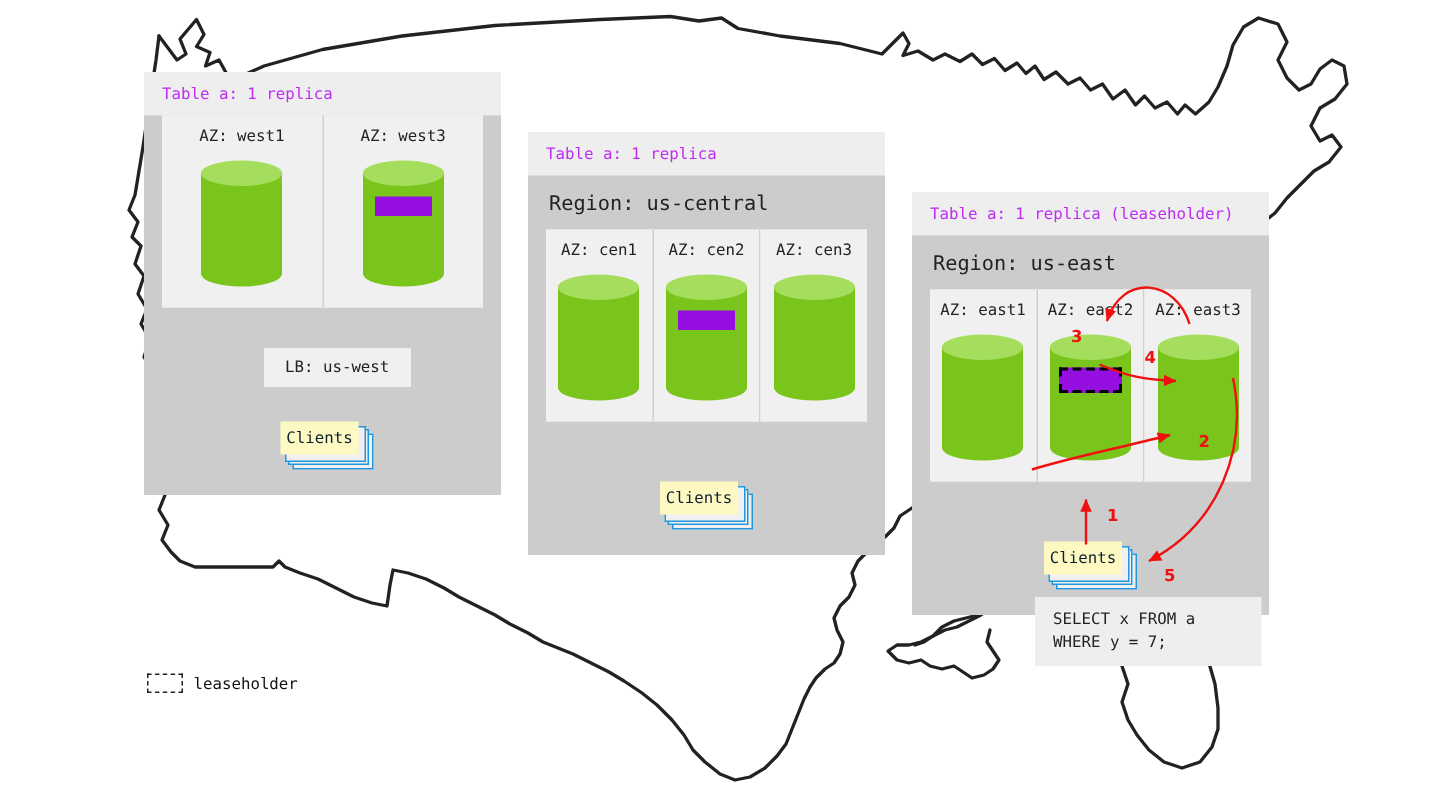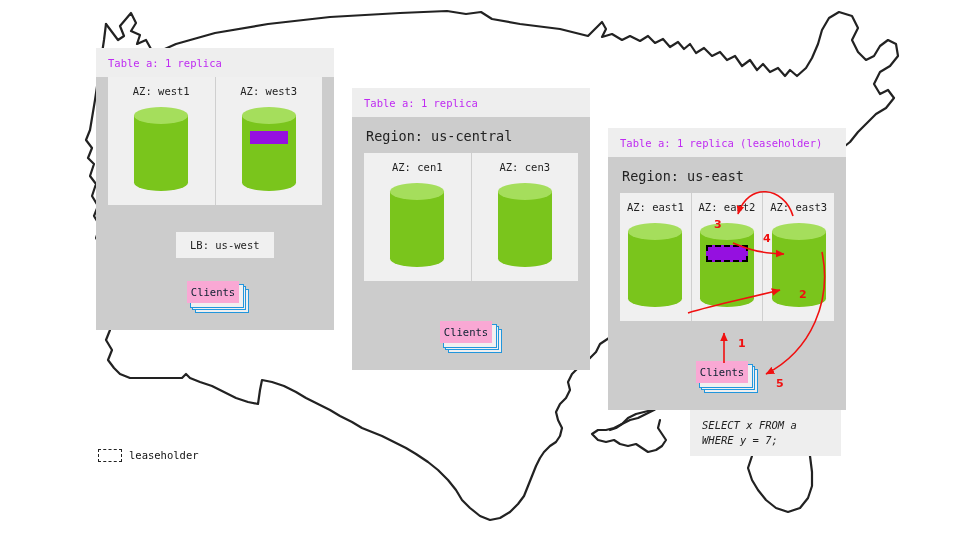--- a/index.html
+++ b/index.html
@@ -33,30 +33,30 @@
   .replica{position:absolute;left:8px;top:24px;width:38px;height:13px;background:#9510e0;}
   .replica.lease{border:2px dashed #000;left:6px;top:22px;}
 
   
   .lb{position:absolute;background:#f0f0f0;color:#222;font-size:10.5px;
       padding:7px 14px;white-space:nowrap;text-align:center;}
 
   
   .clients{position:absolute;width:56px;height:26px;}
   .clients .sheet{position:absolute;background:#f0f0f0;border:1.5px solid #2196dd;}
-  .clients .front{position:absolute;left:0;top:0;width:52px;height:22px;background:#f9a8d4;
+  .clients .front{position:absolute;left:0;top:0;width:52px;height:22px;background:#fef9c3;
      color:#0b2030;font-size:10.5px;display:flex;align-items:center;justify-content:center;
      white-space:nowrap;}
 
   
   .sqlbox{position:absolute;background:#eeeeee;color:#222;font-size:10.5px;
      padding:8px 12px;line-height:15px;white-space:pre;}
 
   
-  .legend{position:absolute;display:flex;gap:7px;}
+  .legend{position:absolute;display:flex;align-items:center;gap:7px;}
   .legend .swatch{width:22px;height:11px;border:1.6px dashed #222;background:transparent;}
   .legend .txt{font-size:10.5px;color:#111;font-family:"DejaVu Sans Mono","Liberation Mono",monospace;}
 
   
   #arrows{position:absolute;left:0;top:0;width:960px;height:540px;pointer-events:none;}
   .anum{position:absolute;color:#f01010;font-size:11px;font-weight:bold;
         font-family:"DejaVu Sans","Liberation Sans",sans-serif;}
 </style>
 </head>
 <body>
@@ -146,20 +146,29 @@
     <div class="az-row">
       <div class="az">
         <div class="az-label">AZ: cen1</div>
         <div class="cyl">
           <div class="bot"></div>
             <div class="body"></div>
             <div class="top"></div>
         </div>
       </div>
       <div class="az">
+        <div class="az-label">AZ: cen2</div>
+        <div class="cyl">
+          <div class="bot"></div>
+            <div class="body"></div>
+            <div class="top"></div>
+          <div class="replica"></div>
+        </div>
+      </div>
+      <div class="az">
         <div class="az-label">AZ: cen3</div>
         <div class="cyl">
           <div class="bot"></div>
             <div class="body"></div>
             <div class="top"></div>
         </div>
       </div>
     </div>
     <div class="clients" style="left:88px;top:233px;">
       <div class="sheet" style="left:8px;top:8px;width:52px;height:22px;"></div>
@@ -200,21 +209,21 @@
       </div>
     </div>
     <div class="clients" style="left:88px;top:233px;">
       <div class="sheet" style="left:8px;top:8px;width:52px;height:22px;"></div>
       <div class="sheet" style="left:5px;top:5px;width:52px;height:22px;"></div>
       <div class="sheet" style="left:2.5px;top:2.5px;width:52px;height:22px;"></div>
       <div class="front">Clients</div>
     </div>
   </div>
 
-  <div class="sqlbox" style="left:690px;top:410px;width:127px;font-style:italic;">SELECT x FROM a
+  <div class="sqlbox" style="left:690px;top:398px;width:127px;">SELECT x FROM a
 WHERE y = 7;</div>
 
   <div class="legend" style="left:98px;top:449px;">
     <div class="swatch"></div>
     <div class="txt">leaseholder</div>
   </div>
 
   <svg id="arrows" viewBox="0 0 960 540" xmlns="http://www.w3.org/2000/svg">
     <defs>
       <marker id="ah" viewBox="0 0 10 10" refX="8.5" refY="5" markerWidth="6" markerHeight="6" orient="auto-start-reverse">

